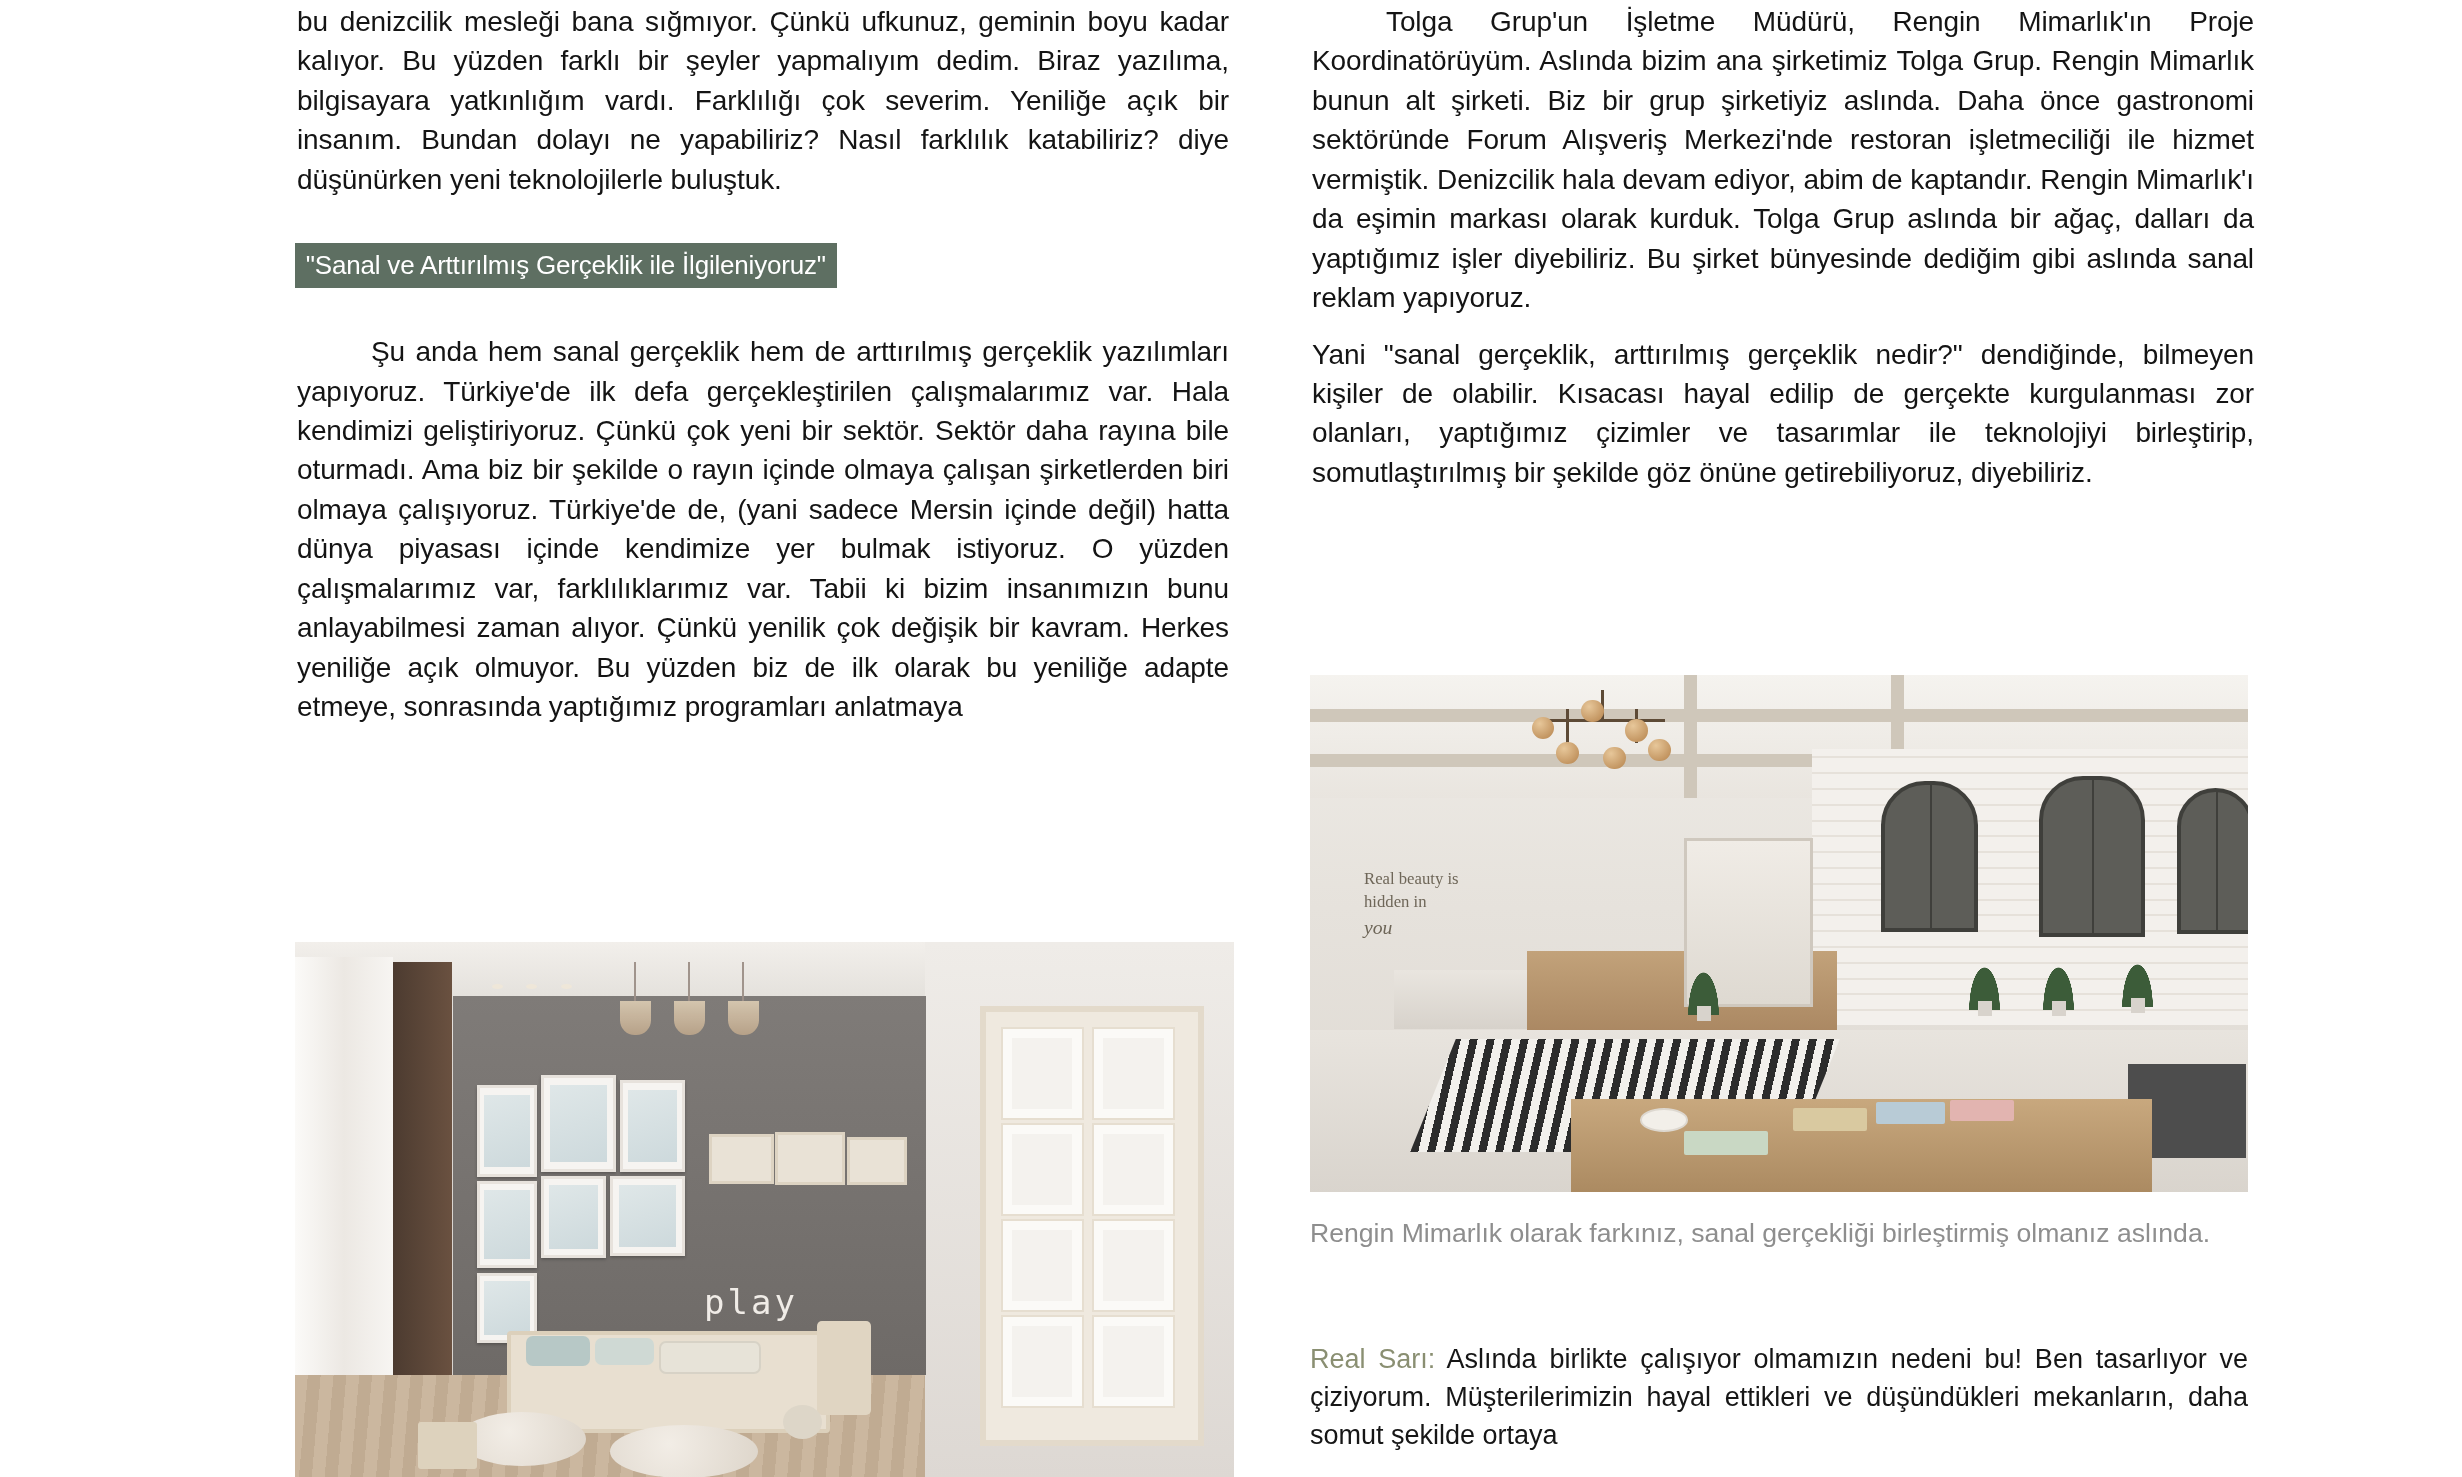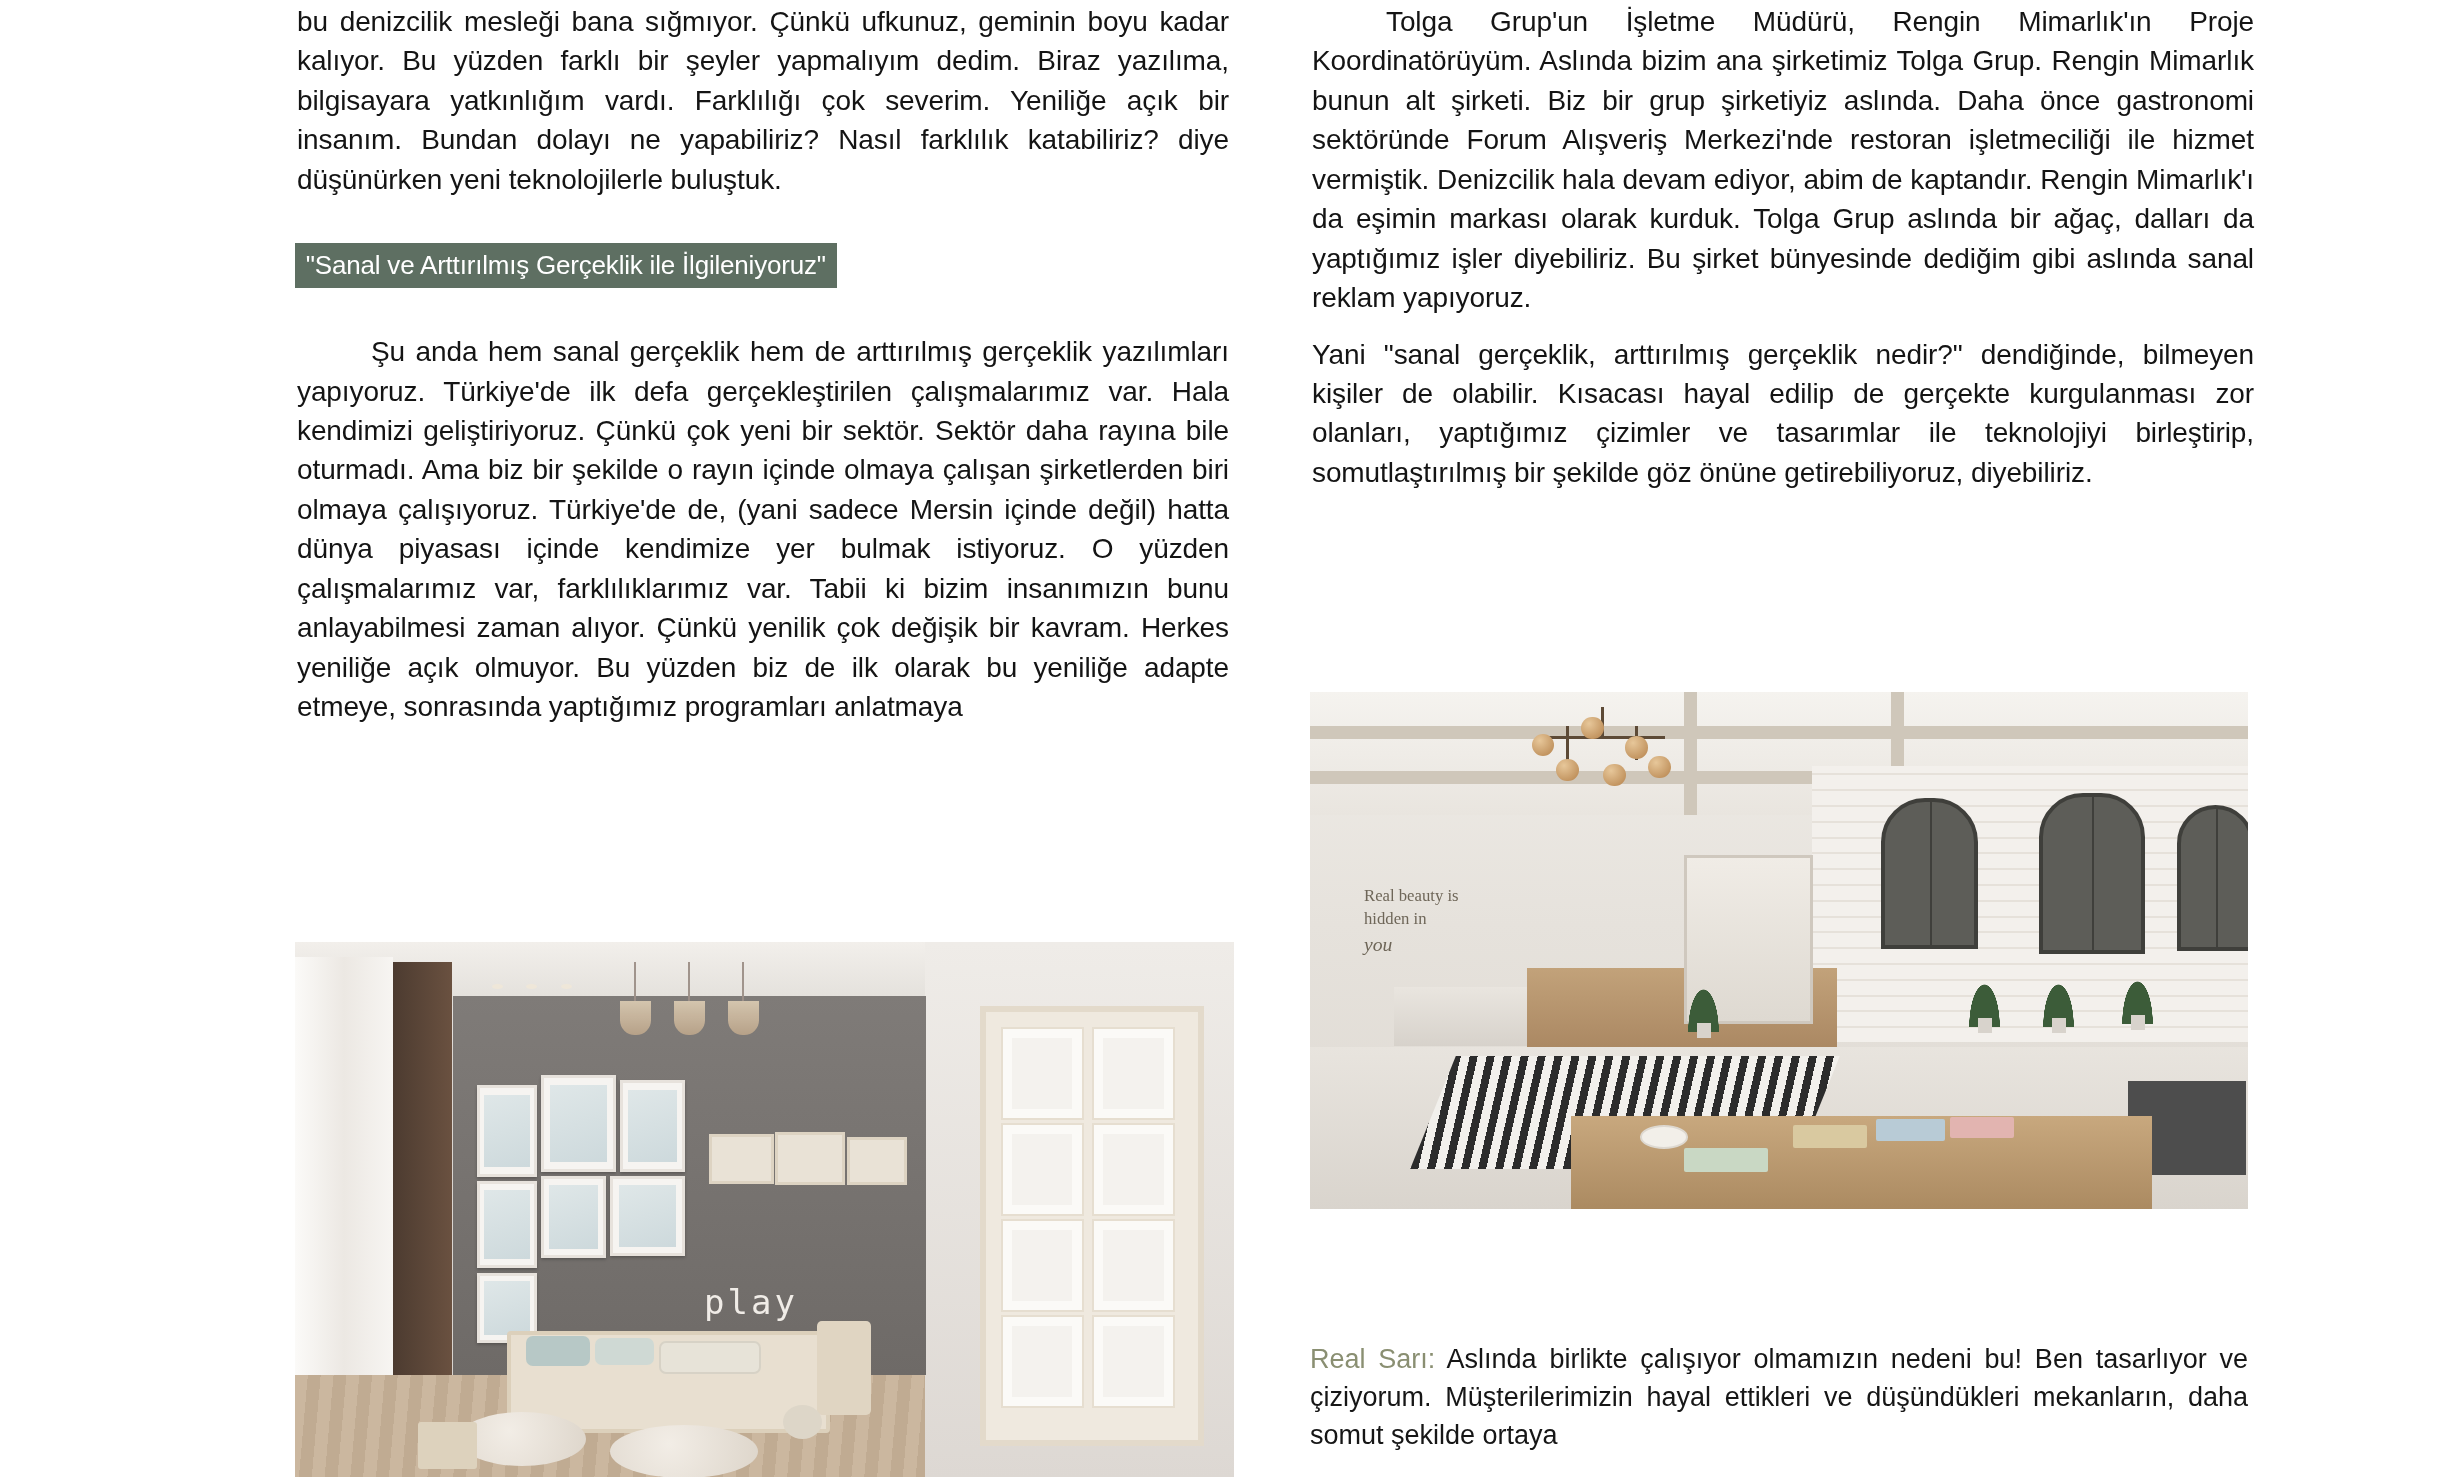--- a/index.html
+++ b/index.html
@@ -76,21 +76,20 @@
     background: #cfcac4;
     text-decoration: underline;
   }
   .fig-lobby {
     position: absolute;
     left: 1310px;
     top: 675px;
     width: 938px;
     height: 517px;
     background: #fdba74;
-    margin-top: 17px;
   }
   .caption {
     position: absolute;
     left: 1310px;
     top: 1215px;
     width: 938px;
     font-size: 26.6px;
     line-height: 1.38;
     color: #8e8e8e;
     text-align: justify;
@@ -387,19 +386,20 @@
     <div class="lob-book" style="left:640px; top:425px; width:64px; height:20.7px; background:#e2b4b0;"></div>
     <div class="lob-book" style="left:374px; top:456px; width:84px; height:23.6px; background:#c9d8c4;"></div>
     <div style="position:absolute;left:330px;top:433px;width:44px;height:19.7px;border-radius:50%;background:#f2efe9;border:2px solid #ddd8d0;"></div>
 
     <div class="lob-plant" style="left:374px; top:286px;"></div>
     <div class="lob-plant" style="left:655px; top:281px;"></div>
     <div class="lob-plant" style="left:729px; top:281px;"></div>
     <div class="lob-plant" style="left:808px; top:278px;"></div>
   </div>
 
+  <p class="caption">Rengin Mimarlık olarak farkınız, sanal gerçekliği birleştirmiş olmanız aslında.</p>
 
   <p class="interview">
     <span class="speaker">Real Sarı:</span><span> Aslında birlikte çalışıyor olmamızın nedeni bu! Ben tasarlıyor ve çiziyorum. Müşterilerimizin hayal ettikleri ve düşündükleri mekanların, daha somut şekilde ortaya</span>
   </p>
 
 </div>
 
 
 </body></html>

